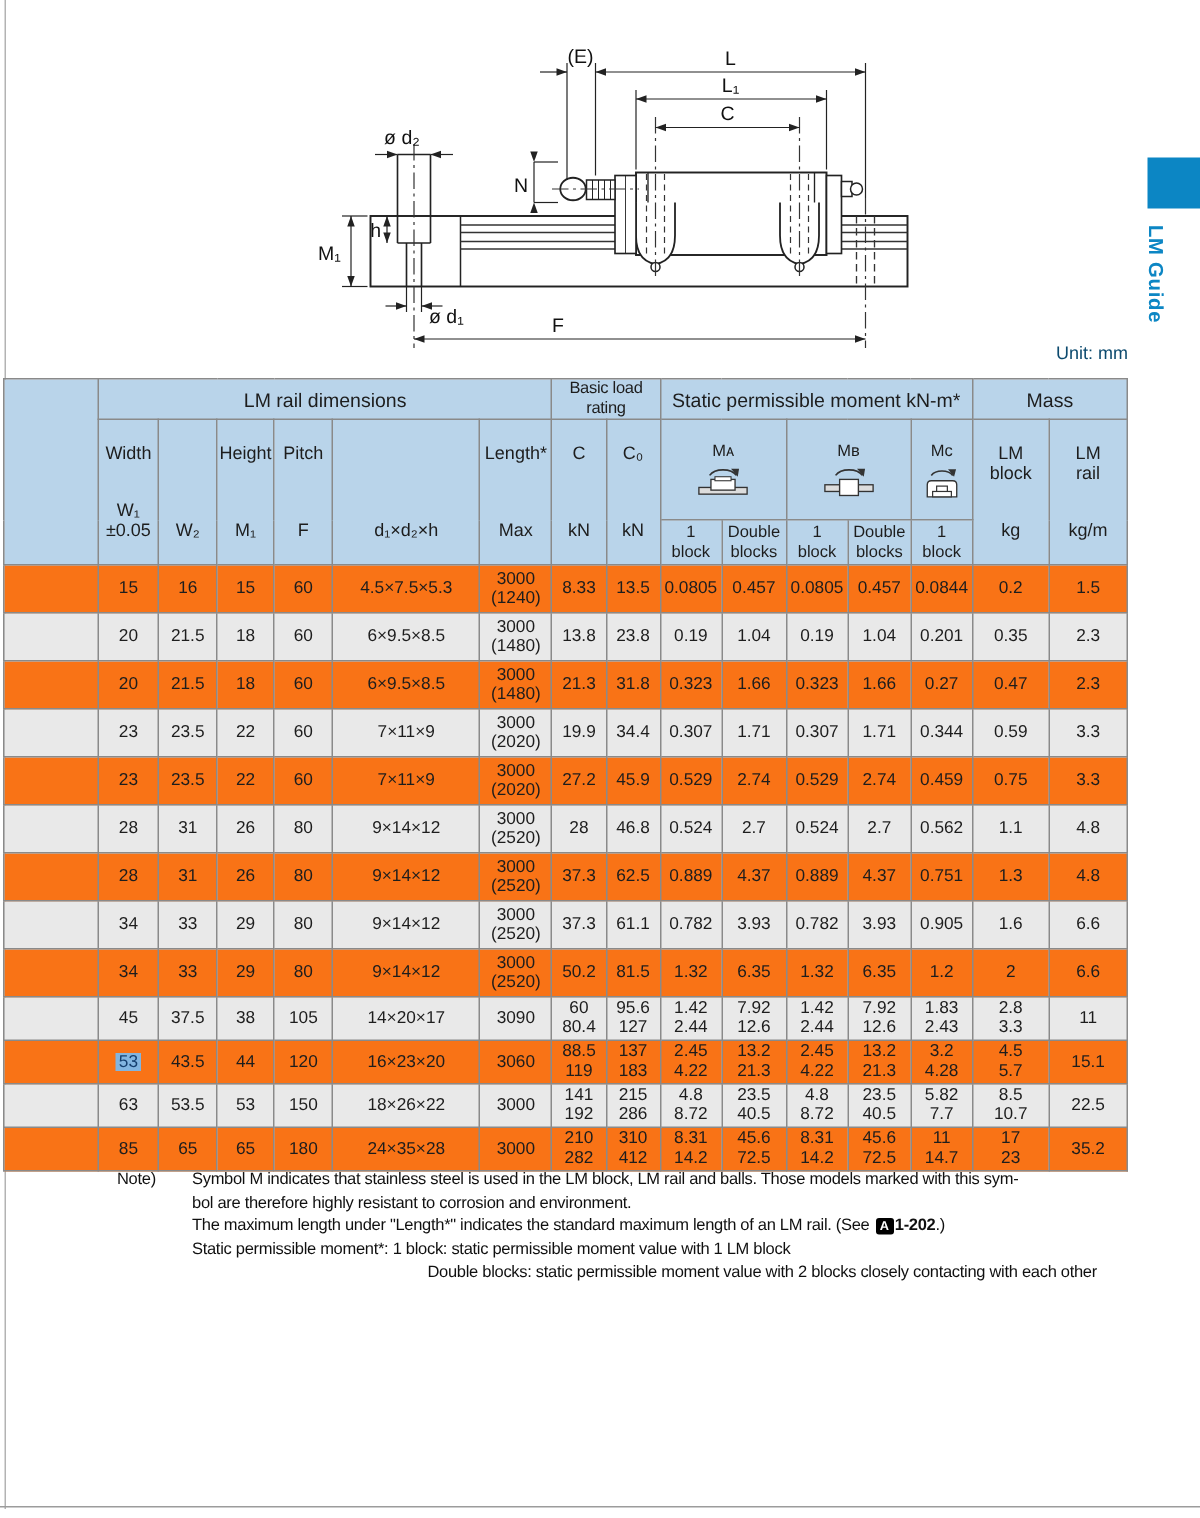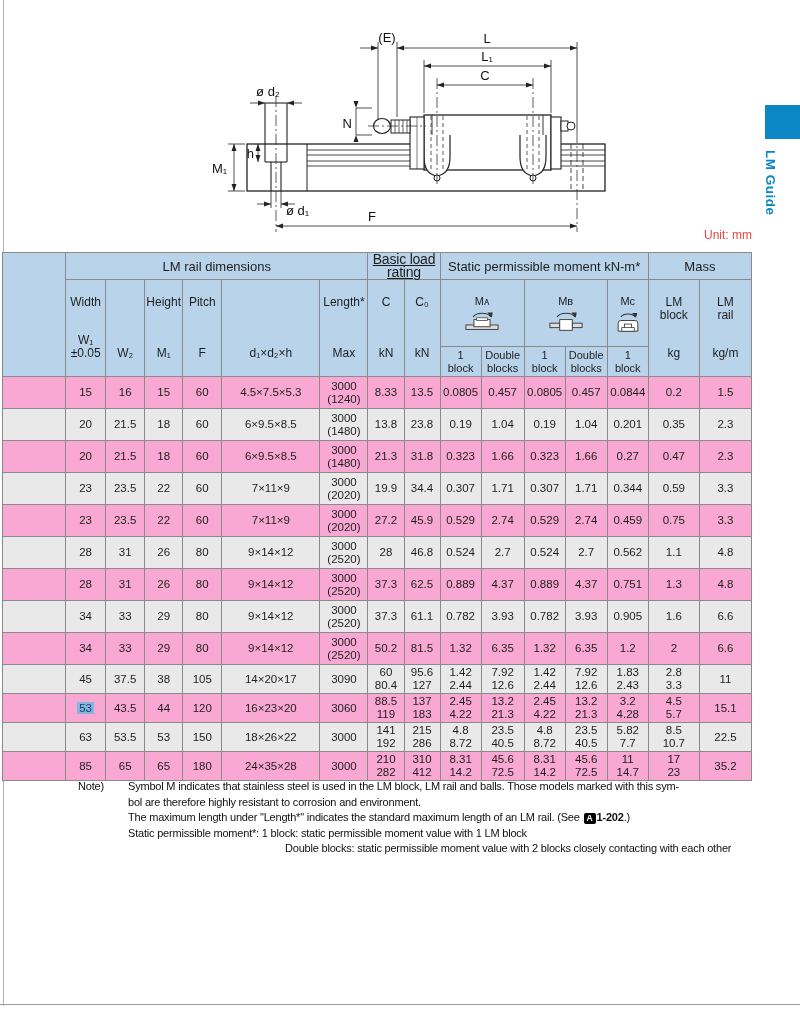--- a/index.html
+++ b/index.html
@@ -8,47 +8,47 @@
     font-family:"Liberation Sans", sans-serif; color:#222; overflow:hidden;
   }
   .page-edge-left { position:absolute; left:3px; top:0; width:1px; height:1006px; background:#b3b3b3; }
   .page-edge-bottom { position:absolute; left:0; top:1004px; width:800px; height:1px; background:#9c9c9c; }
 
   .tab-square { position:absolute; left:765px; top:105px; width:35px; height:34px; }
   .tab-label {
     position:absolute; left:763px; top:150px; height:100px;
     writing-mode:vertical-rl; font-weight:bold; font-size:13.5px; letter-spacing:0.5px;
   }
-  .unit-label { position:absolute; left:602px; top:228px; width:150px; text-align:right; font-size:12px; color:#ef4444; }
+  .unit-label { position:absolute; left:602px; top:228px; width:150px; text-align:right; font-size:12px; color:#0c4a6e; }
 
   .diagram { position:absolute; left:210px; top:16px; }
   .diagram text { font-family:"Liberation Sans", sans-serif; font-size:13px; fill:#111; }
 
   table.spec-table {
     position:absolute; left:2px; top:252px; width:750px;
     border-collapse:collapse; table-layout:fixed;
     font-size:11.5px; color:#1d1d1d; border:1.5px solid #5a5a5a;
   }
   .spec-table th, .spec-table td {
     border:1px solid #8a8a8a; padding:0 1px; text-align:center; vertical-align:middle;
     white-space:pre-line; font-weight:normal; line-height:13px;
   }
   .spec-table thead th { background:#b9d4ea; }
   tr.hA { height:21px;border-radius:10px; }
   tr.hB { height:40px; }
   tr.hC { height:29px; }
   .group-hdr { font-size:13px; }
-  .small-hdr { font-size:14px; letter-spacing:-0.2px;text-decoration:underline; }
+  .small-hdr { font-size:11px; letter-spacing:-0.2px; }
   .hdr-stack {
     display:flex; flex-direction:column; justify-content:space-between; align-items:center;
     height:64px; padding:3px 0; font-size:12px; line-height:13px;
   }
   .moment-hdr { display:flex; flex-direction:column; align-items:center; justify-content:center; gap:1px; font-size:11px; line-height:12px; padding-top:1px; }
   .sub-hdr { font-size:11px; line-height:12px; }
-  tbody tr { height:32px; background:#f9a8d4; }
+  tbody tr { height:32px; background:#f97316; }
   tbody tr.stripe { background:#e9e9e9; }
   tbody tr.tall { height:29px; }
   .hl { background:#82b5e0; color:#16406f; padding:0 2px; }
 
   .notes {
     position:absolute; left:78px; top:779px; width:726px;
     font-size:11px; line-height:15.5px; color:#101010; letter-spacing:-0.2px;
   }
   .note-row { display:flex; }
   .note-prefix { width:34px; flex:none; }

